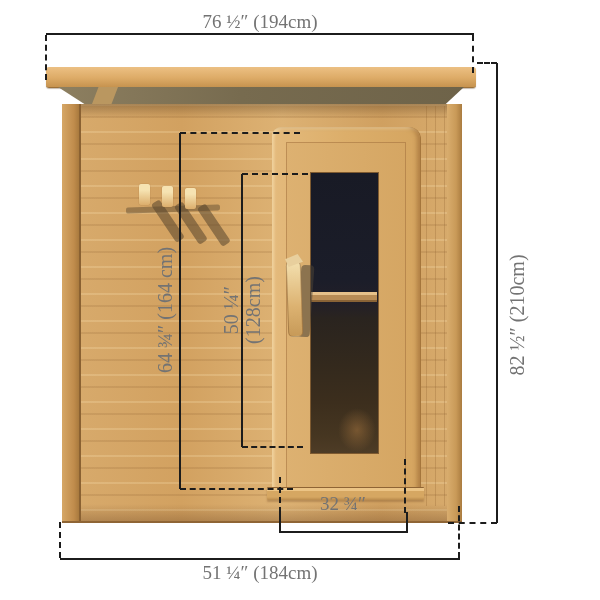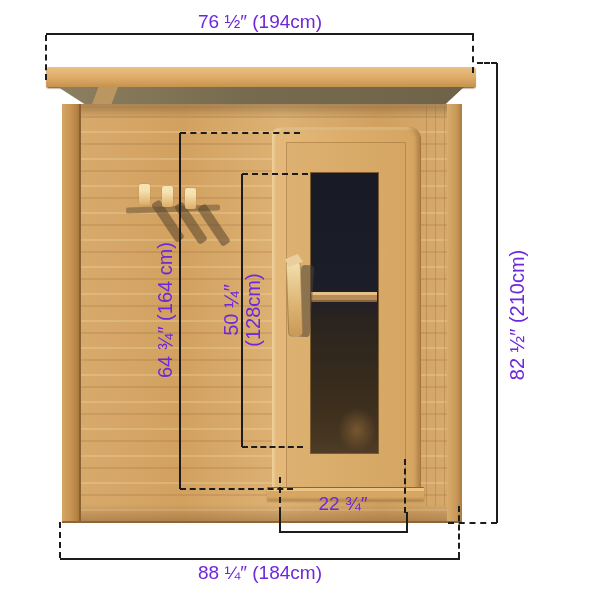--- a/index.html
+++ b/index.html
@@ -1,17 +1,17 @@
 <!DOCTYPE html>
 <html><head>
 <meta charset="utf-8">
 <style>
   html,body{margin:0;padding:0;background:#ffffff;}
   #canvas{position:relative;width:532px;height:600px;background:#ffffff;overflow:hidden;
-          font-family:Liberation Sans, sans-serif;color:#6d28d9;}
+          font-family:Liberation Serif, serif;color:#737373;}
   .abs{position:absolute;}
   
   .solid-h{border-top:2px solid #1c1c1c;height:0;}
   .solid-v{border-left:2px solid #1c1c1c;width:0;}
   .dash-h{border-top:2px dashed #1c1c1c;height:0;}
   .dash-v{border-left:2px dashed #1c1c1c;width:0;}
   .dim-label{font-size:19px;text-align:center;white-space:nowrap;}
   .dim-label-lg{font-size:20px;}
   .rot{transform:rotate(-90deg);transform-origin:center center;}
   .bracket-up{border-left:2px solid #1c1c1c;border-right:2px solid #1c1c1c;border-bottom:2px solid #1c1c1c;}
@@ -89,33 +89,33 @@
   <div class="abs dash-v" style="left:472px;top:35px;height:38px;"></div>
 
   <div class="abs solid-v" style="left:496px;top:63px;height:460px;"></div>
   <div class="abs dash-h" style="left:477px;top:62px;width:20px;"></div>
   <div class="abs dash-h" style="left:448px;top:522px;width:49px;"></div>
   <div class="abs dim-label dim-label-lg rot" style="left:414px;top:304px;width:205px;height:22px;">82 ½″ (210cm)</div>
 
   <div class="abs solid-h" style="left:60px;top:558px;width:400px;"></div>
   <div class="abs dash-v" style="left:59px;top:522px;height:36px;"></div>
   <div class="abs dash-v" style="left:458px;top:506px;height:52px;"></div>
-  <div class="abs dim-label" style="left:60px;top:562px;width:400px;">88 ¼″ (184cm)</div>
+  <div class="abs dim-label" style="left:60px;top:562px;width:400px;">51 ¼″ (184cm)</div>
 
   <div class="abs solid-v" style="left:179px;top:133px;height:356px;"></div>
   <div class="abs dash-h" style="left:180px;top:132px;width:120px;"></div>
   <div class="abs dash-h" style="left:180px;top:488px;width:113px;"></div>
   <div class="abs dim-label dim-label-lg rot" style="left:40px;top:299px;width:250px;height:22px;">64 ¾″ (164 cm)</div>
 
   <div class="abs solid-v" style="left:241px;top:174px;height:273px;"></div>
   <div class="abs dash-h" style="left:242px;top:173px;width:66px;"></div>
   <div class="abs dash-h" style="left:242px;top:446px;width:61px;"></div>
   <div class="abs rot" style="left:142px;top:288px;width:200px;height:44px;">
     <div class="dim-label dim-label-lg" style="line-height:22px;">50 ¼″</div>
     <div class="dim-label dim-label-lg" style="line-height:22px;">(128cm)</div>
   </div>
 
   <div class="abs dash-v" style="left:279px;top:477px;height:36px;"></div>
   <div class="abs dash-v" style="left:404px;top:459px;height:54px;"></div>
   <div class="abs bracket-up" style="left:279px;top:512px;width:125px;height:19px;"></div>
-  <div class="abs dim-label" style="left:279px;top:493px;width:128px;">22 ¾″</div>
+  <div class="abs dim-label" style="left:279px;top:493px;width:128px;">32 ¾″</div>
 
 </div>
 
 </body></html>

